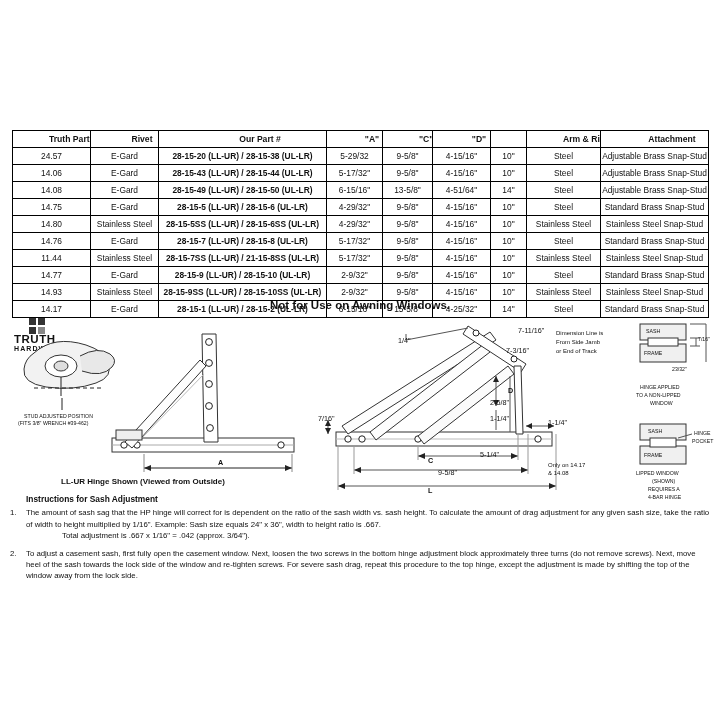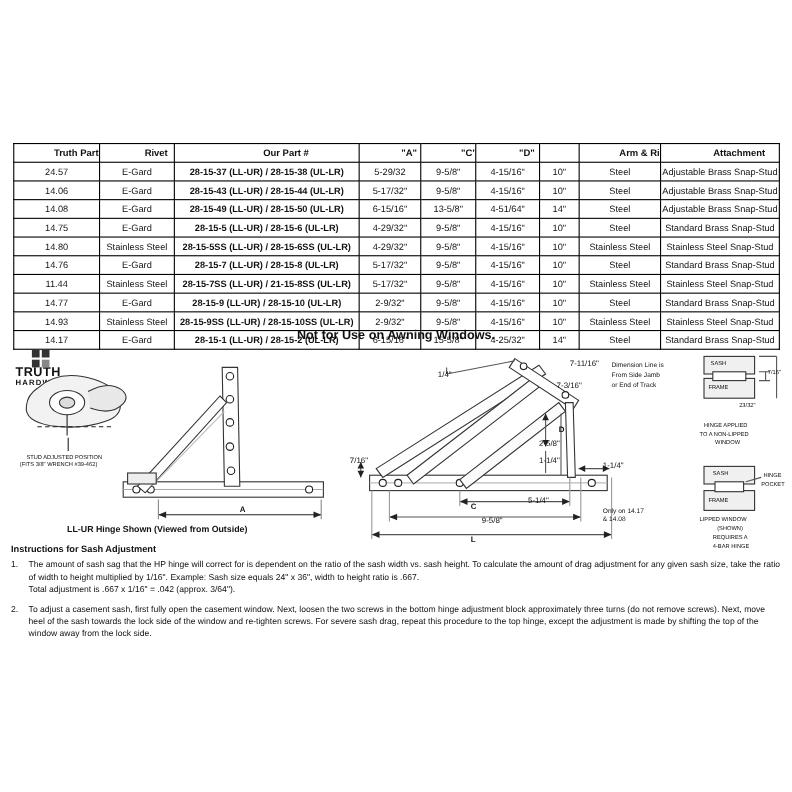--- a/index.html
+++ b/index.html
@@ -128,34 +128,34 @@
   
   .instr {
     position: absolute;
     left: 10px;
     top: 494px;
     width: 700px;
     font-size: 7.8px;
     line-height: 11.4px;
   }
   .instr h4 {
-    margin: 0 0 2px 0;
+    margin: 0 0 2px 16px;
     font-size: 8.4px;
     font-weight: bold;
   }
   .instr .item {
     display: flex;
     margin-bottom: 6px;
   }
   .instr .num {
     width: 16px;
     flex: 0 0 16px;
   }
   .instr .txt { flex: 1; }
-  .instr .cont { display: block; }
+  .instr .cont { display: block; margin-left: 36px; }
 </style>
 </head>
 <body>
 
 <div class="page">
 
   <table class="spec">
     <colgroup>
       <col class="c0">
         <col class="c1">
@@ -177,21 +177,21 @@
         <th>"D"</th>
         <th>"L"</th>
         <th>Arm &amp; Rivet</th>
         <th>Attachment</th>
       </tr>
     </thead>
     <tbody id="table-body">
         <tr>
           <td>24.57</td>
           <td>E-Gard</td>
-          <td class="partno">28-15-37 (LL-UR) / 28-15-38 (UL-LR)</td>
+          <td class="partno">28-15-20 (LL-UR) / 28-15-38 (UL-LR)</td>
           <td>5-29/32</td>
           <td>9-5/8"</td>
           <td>4-15/16"</td>
           <td>10"</td>
           <td>Steel</td>
           <td>Adjustable Brass Snap-Stud</td>
         </tr>
         <tr>
           <td>14.06</td>
           <td>E-Gard</td>

